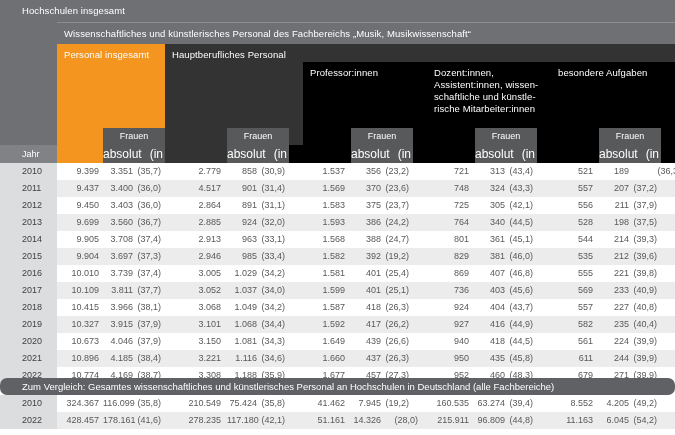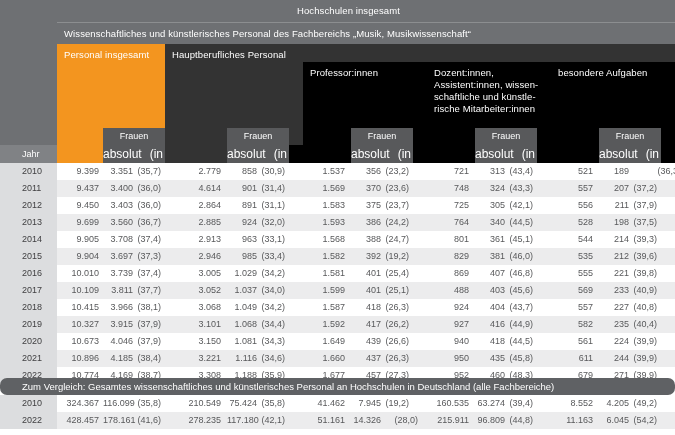--- a/index.html
+++ b/index.html
@@ -96,21 +96,21 @@
     line-height: 17px;
     padding-left: 7px;
     white-space: nowrap;
   }
 </style>
 </head>
 <body>
 
 <div id="table-root">
 
-  <div class="abs c-grey" style="left:0;top:0;width:675px;height:22px;text-align:center;">
+  <div class="abs c-grey" style="left:0;top:0;width:675px;height:22px;">
     <div class="hdr-txt hdr-pad" style="padding-left:22px;padding-top:5px;">Hochschulen insgesamt</div>
   </div>
 
   <div class="abs c-grey" style="left:0;top:22px;width:57px;height:123px;"></div>
 
   <div class="abs c-grey" style="left:57px;top:22px;width:618px;height:22px;border-top:1px solid #8c8e90;">
     <div class="hdr-txt hdr-pad">Wissenschaftliches und künstlerisches Personal des Fachbereichs „Musik, Musikwissenschaft“</div>
   </div>
 
   <div class="abs c-orange" style="left:57px;top:44px;width:108px;height:101px;">
@@ -216,21 +216,21 @@
         <div class="cell" style="left: 537px; width: 62px; padding-right: 6px;">521</div>
         <div class="cell" style="left: 599px; width: 33px; padding-right: 3px;">189</div>
         <div class="cell" style="left: 656px; width: 29px; padding-right: 4px;">(36,3)</div>
       </div>
       <div class="row even" style="top: 180px;">
         <div class="abs yearbg" style="left: 0px; top: 0px; width: 57px; height: 17px;"></div>
         <div class="cell year" style="left: 0px; width: 57px;">2011</div>
         <div class="cell" style="left: 57px; width: 46px; padding-right: 4px;">9.437</div>
         <div class="cell" style="left: 103px; width: 33px; padding-right: 3px;">3.400</div>
         <div class="cell" style="left: 136px; width: 29px; padding-right: 4px;">(36,0)</div>
-        <div class="cell" style="left: 165px; width: 62px; padding-right: 6px;">4.614</div>
+        <div class="cell" style="left: 165px; width: 62px; padding-right: 6px;">4.517</div>
         <div class="cell" style="left: 227px; width: 33px; padding-right: 3px;">901</div>
         <div class="cell" style="left: 260px; width: 29px; padding-right: 4px;">(31,4)</div>
         <div class="cell" style="left: 289px; width: 62px; padding-right: 6px;">1.569</div>
         <div class="cell" style="left: 351px; width: 33px; padding-right: 3px;">370</div>
         <div class="cell" style="left: 384px; width: 29px; padding-right: 4px;">(23,6)</div>
         <div class="cell" style="left: 413px; width: 62px; padding-right: 6px;">748</div>
         <div class="cell" style="left: 475px; width: 33px; padding-right: 3px;">324</div>
         <div class="cell" style="left: 508px; width: 29px; padding-right: 4px;">(43,3)</div>
         <div class="cell" style="left: 537px; width: 62px; padding-right: 6px;">557</div>
         <div class="cell" style="left: 599px; width: 33px; padding-right: 3px;">207</div>
@@ -336,21 +336,21 @@
         <div class="cell year" style="left: 0px; width: 57px;">2017</div>
         <div class="cell" style="left: 57px; width: 46px; padding-right: 4px;">10.109</div>
         <div class="cell" style="left: 103px; width: 33px; padding-right: 3px;">3.811</div>
         <div class="cell" style="left: 136px; width: 29px; padding-right: 4px;">(37,7)</div>
         <div class="cell" style="left: 165px; width: 62px; padding-right: 6px;">3.052</div>
         <div class="cell" style="left: 227px; width: 33px; padding-right: 3px;">1.037</div>
         <div class="cell" style="left: 260px; width: 29px; padding-right: 4px;">(34,0)</div>
         <div class="cell" style="left: 289px; width: 62px; padding-right: 6px;">1.599</div>
         <div class="cell" style="left: 351px; width: 33px; padding-right: 3px;">401</div>
         <div class="cell" style="left: 384px; width: 29px; padding-right: 4px;">(25,1)</div>
-        <div class="cell" style="left: 413px; width: 62px; padding-right: 6px;">488</div>
+        <div class="cell" style="left: 413px; width: 62px; padding-right: 6px;">736</div>
         <div class="cell" style="left: 475px; width: 33px; padding-right: 3px;">403</div>
         <div class="cell" style="left: 508px; width: 29px; padding-right: 4px;">(45,6)</div>
         <div class="cell" style="left: 537px; width: 62px; padding-right: 6px;">569</div>
         <div class="cell" style="left: 599px; width: 33px; padding-right: 3px;">233</div>
         <div class="cell" style="left: 632px; width: 29px; padding-right: 4px;">(40,9)</div>
       </div>
       <div class="row odd" style="top: 299px;">
         <div class="abs yearbg" style="left: 0px; top: 0px; width: 57px; height: 17px;"></div>
         <div class="cell year" style="left: 0px; width: 57px;">2018</div>
         <div class="cell" style="left: 57px; width: 46px; padding-right: 4px;">10.415</div>

